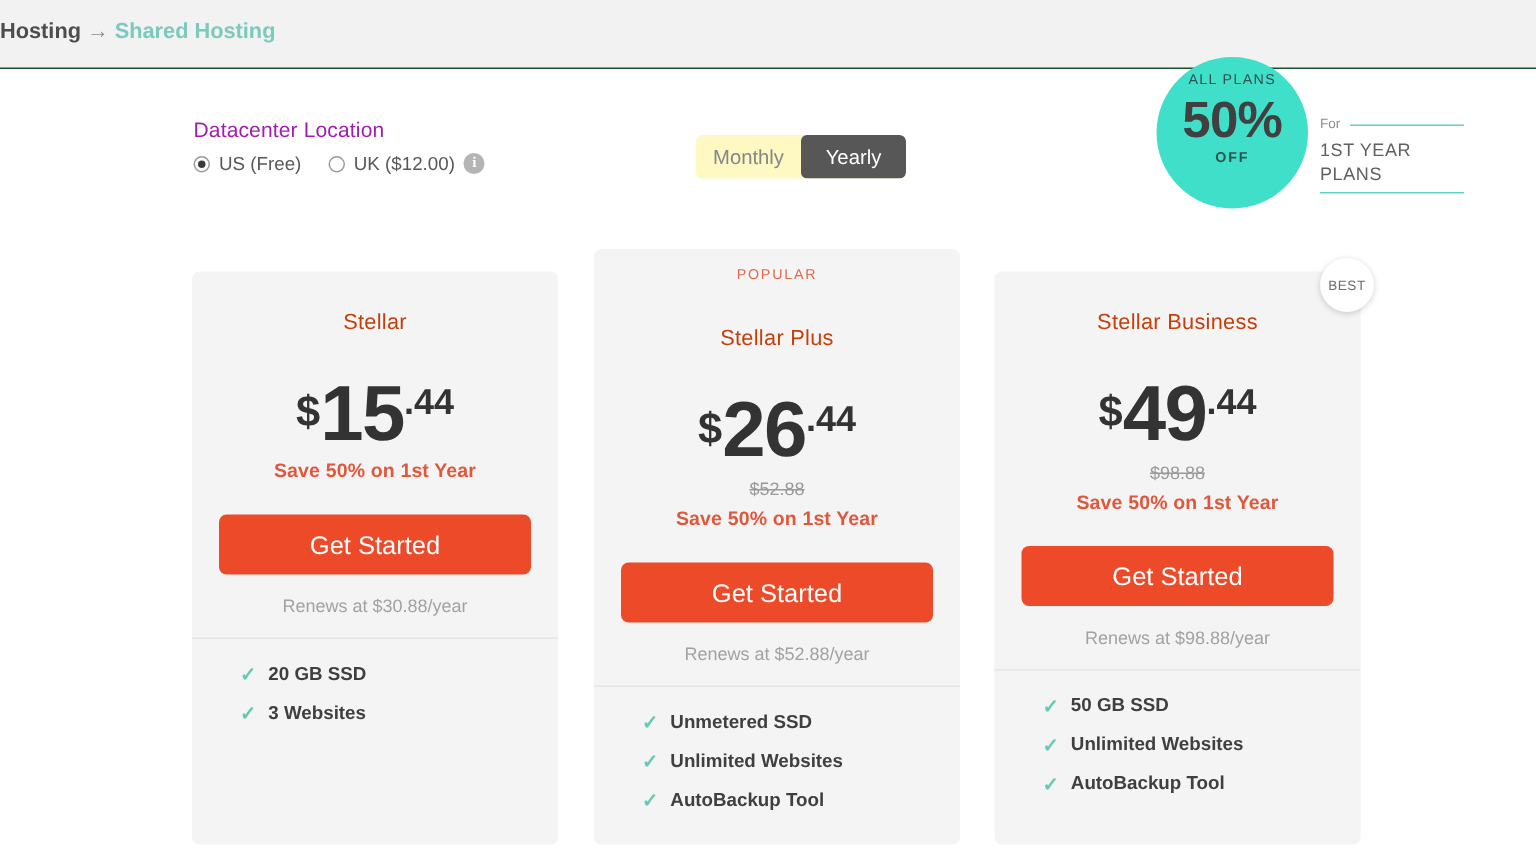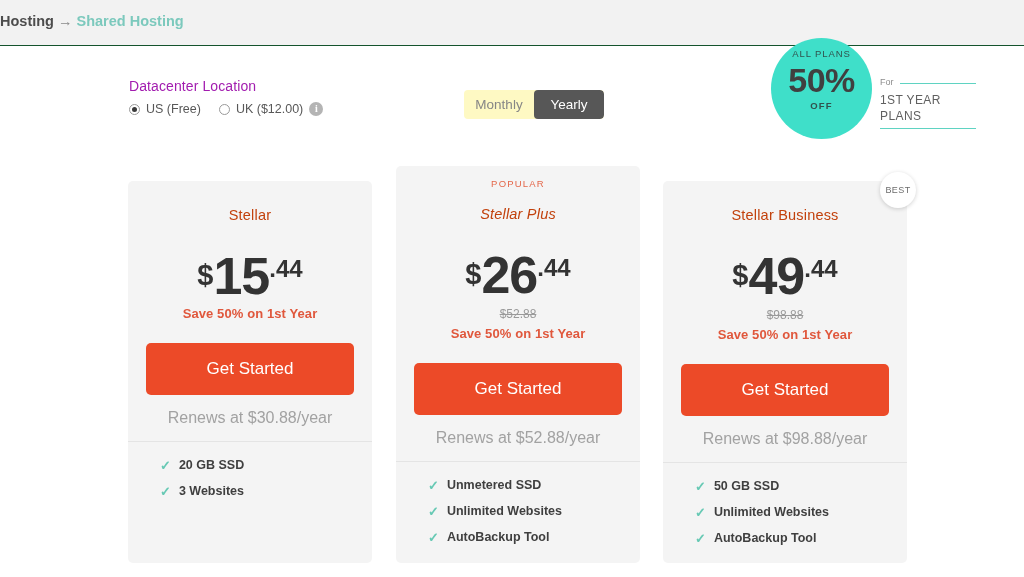--- a/index.html
+++ b/index.html
@@ -238,21 +238,21 @@
     letter-spacing: 1.2px;
     margin-top: 12px;
     height: 12px;
   }
   .plan-name {
     font-size: 14.5px;
     color: #c2410c;
     letter-spacing: 0.2px;
   }
   .card-0 .plan-name, .card-2 .plan-name { margin-top: 26px; }
-  .card-1 .plan-name { margin-top: 16px; font-style: italic; }
+  .card-1 .plan-name { margin-top: 28px; }
 
   .price-row {
     display: flex;
     align-items: flex-start;
     justify-content: center;
     margin-top: 30px;
     color: #333333;
   }
   .price-currency {
     font-size: 29px;
@@ -281,34 +281,34 @@
   .save-note {
     font-size: 13px;
     font-weight: bold;
     color: #e0573c;
     margin-top: 5px;
     letter-spacing: 0.1px;
   }
   .cta {
     display: block;
     width: 208px;
-    height: 52px;
+    height: 40px;
     line-height: 40px;
     margin: 22px auto 0 auto;
     background: #ec4a28;
     color: #ffffff;
     font-size: 17px;
     border: none;
     border-radius: 5px;
     cursor: pointer;
     font-family: "Liberation Sans", sans-serif;
     text-align: center;
   }
   .renew-note {
-    font-size: 16px;
+    font-size: 12px;
     color: #a2a2a2;
     margin-top: 14px;
   }
   .features {
     margin-top: 14px;
     border-top: 1px solid #e4e4e4;
     padding: 16px 0 0 32px;
     text-align: left;
   }
   .feature {

